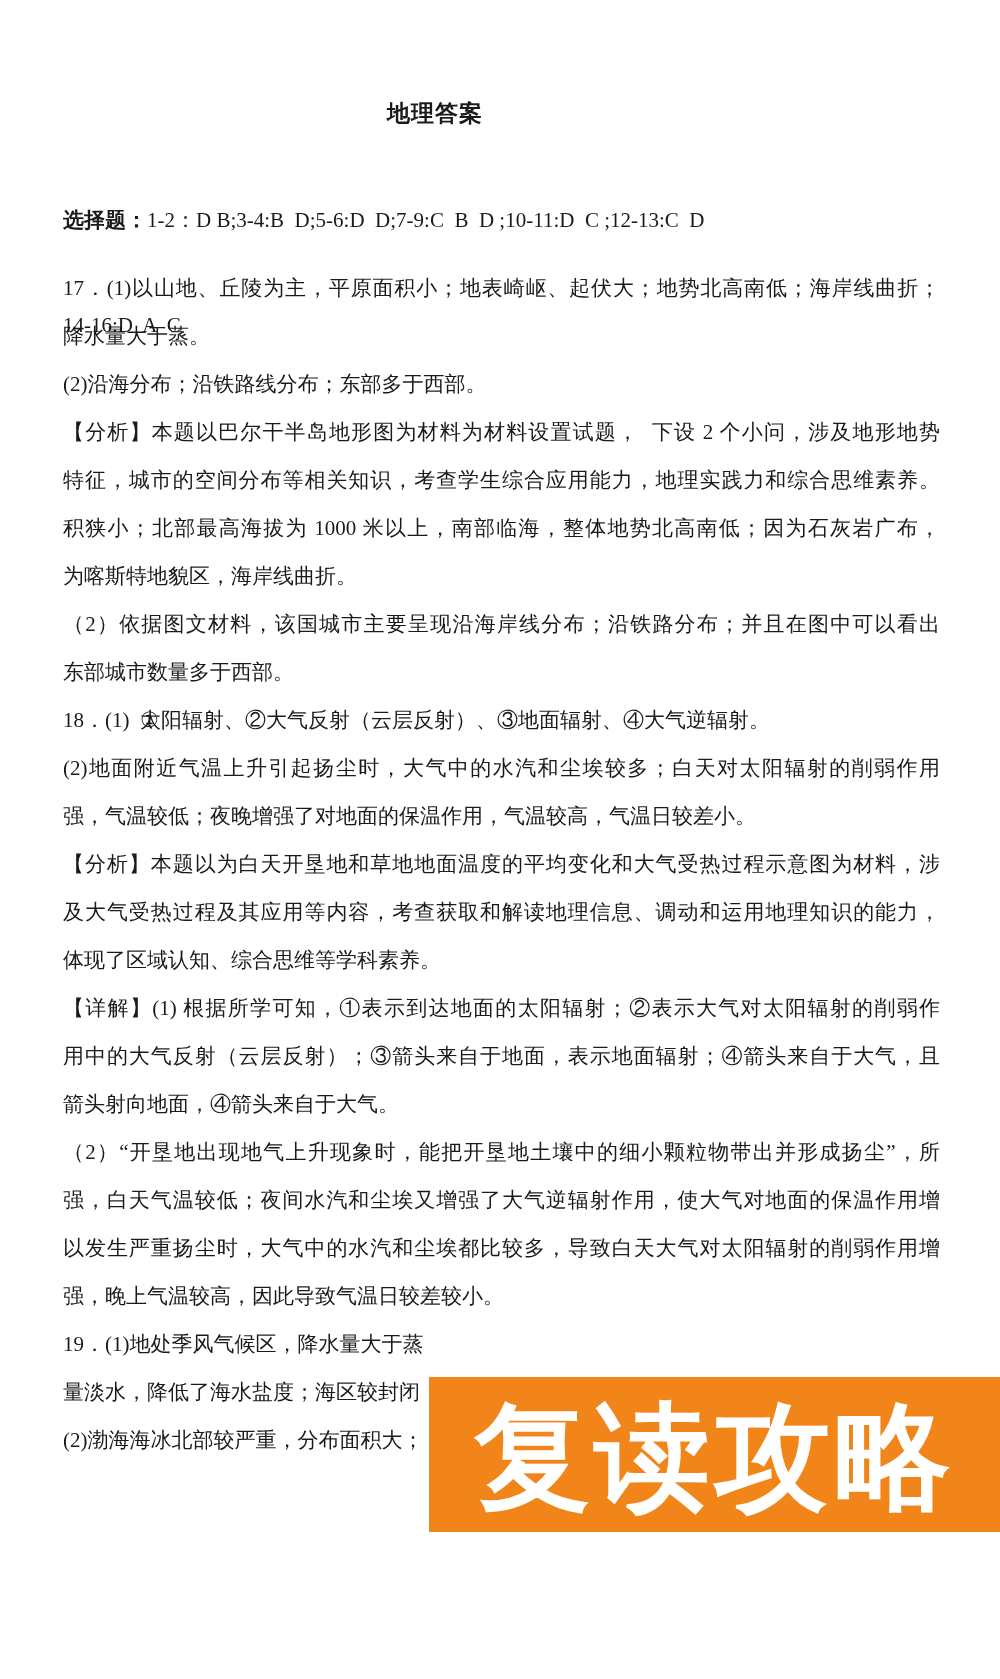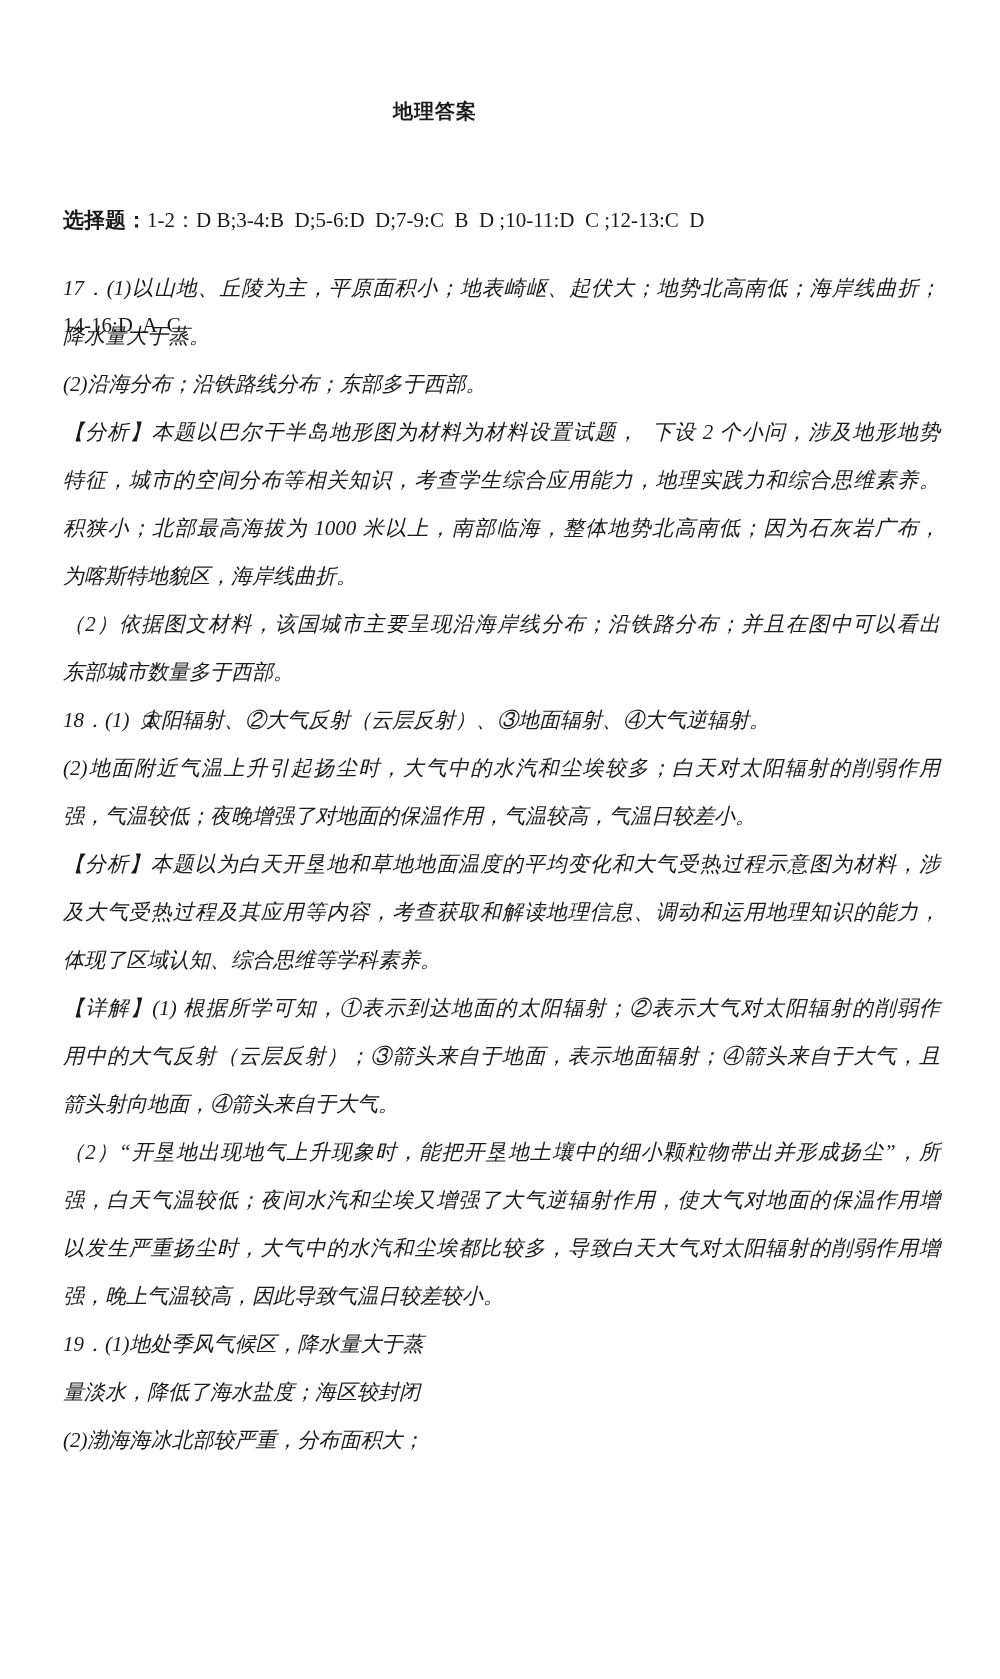--- a/index.html
+++ b/index.html
@@ -12,41 +12,40 @@
     overflow: hidden;
     font-family: "Liberation Serif", "DejaVu Serif", serif;
     color: #1a1a1a;
   }
   .doc-title {
     position: absolute;
     top: 98px;
     left: 0;
     width: 870px;
     text-align: center;
-    font-size: 20px;
+    font-size: 23px;
     font-weight: bold;
     letter-spacing: 1px;
   }
   .answer-key {
     position: absolute;
     top: 133px;
     left: 63px;
     width: 880px;
     font-size: 21px;
     line-height: 35px;
     white-space: pre-wrap;
   }
   .answer-key .key-label { font-weight: bold; }
   .body-text {
     position: absolute;
     top: 264px;
     left: 63px;
     width: 877px;
     font-size: 21px;
-    font-style: italic;
   }
   .line {
     height: 48px;
     line-height: 48px;
     white-space: pre-wrap;
     overflow: visible;
   }
   .line.full {
     text-align: justify;
     text-align-last: justify;
@@ -119,14 +118,17 @@
     <div class="line full">（2）“开垦地出现地气上升现象时，能把开垦地土壤中的细小颗粒物带出并形成扬尘”，所</div>
     <div class="line full">强，白天气温较低；夜间水汽和尘埃又增强了大气逆辐射作用，使大气对地面的保温作用增</div>
     <div class="line full">以发生严重扬尘时，大气中的水汽和尘埃都比较多，导致白天大气对太阳辐射的削弱作用增</div>
     <div class="line">强，晚上气温较高，因此导致气温日较差较小。</div>
 
     <div class="line">19．(1)地处季风气候区，降水量大于蒸</div>
     <div class="line">量淡水，降低了海水盐度；海区较封闭</div>
     <div class="line">(2)渤海海冰北部较严重，分布面积大；</div>
   </div>
 
+  <div class="ad-banner">
+    <div class="ad-text">复读攻略</div>
+  </div>
 
 </div>
 
 </body></html>

